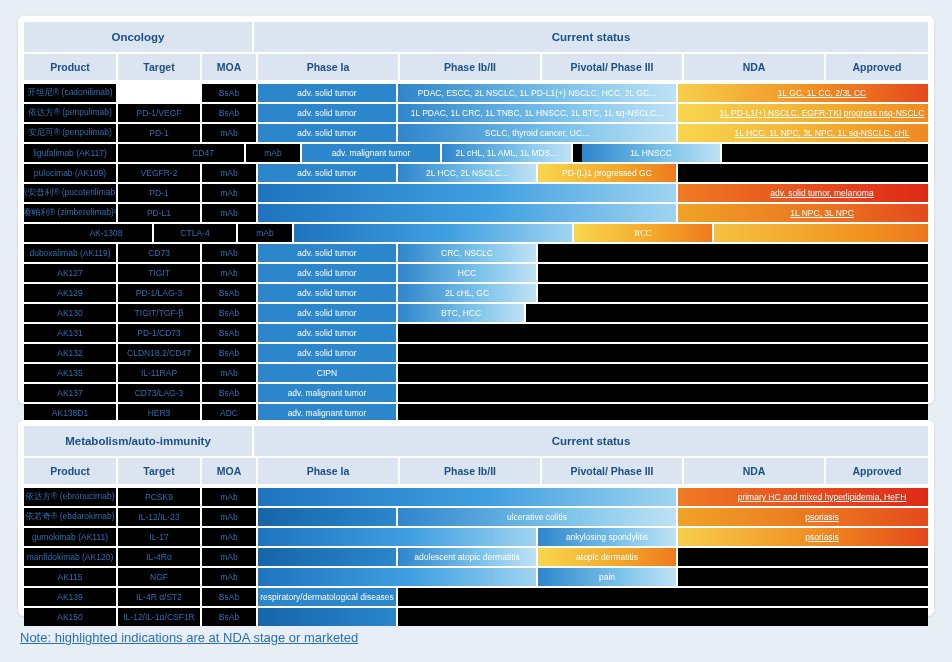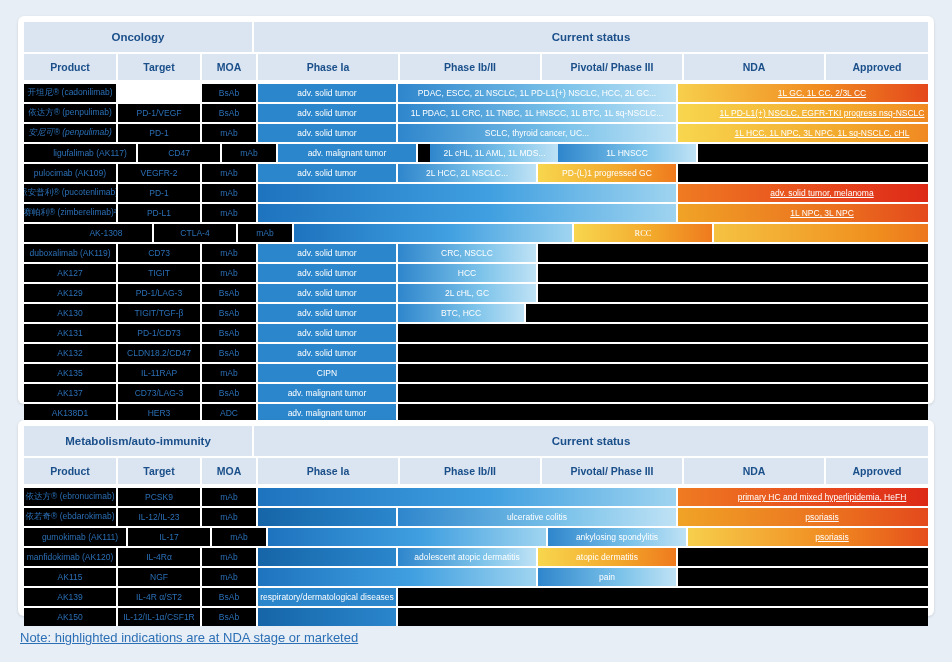--- a/index.html
+++ b/index.html
@@ -170,44 +170,44 @@
               </div>
               <div class="bar g-blue2" style="left: 140px; width: 280px;">
                 <span>1L PDAC, 1L CRC, 1L TNBC, 1L HNSCC, 1L BTC, 1L sq-NSCLC...</span>
               </div>
               <div class="bar g-y2o" style="left: 420px; width: 290px;">
                 <span class="bar-label-ul">1L PD-L1(+) NSCLC, EGFR-TKI progress nsq-NSCLC</span>
               </div>
             </div>
           </div>
           <div class="data-row">
-            <div class="c-product" style="width: 92px; font-style: italic;">安尼可® (penpulimab)</div>
+            <div class="c-product" style="width: 92px;">安尼可® (penpulimab)</div>
             <div class="c-target" style="width: 82px;">PD-1</div>
             <div class="c-moa" style="width: 54px;">mAb</div>
             <div class="c-phases" style="flex: 1 1 0%;">
               <div class="bar g-bluefl" style="left: 0px; width: 140px;">
                 <span>adv. solid tumor</span>
               </div>
               <div class="bar g-blue2" style="left: 140px; width: 280px;">
                 <span>SCLC, thyroid cancer, UC...</span>
               </div>
               <div class="bar g-y2o" style="left: 420px; width: 290px;">
                 <span class="bar-label-ul">1L HCC, 1L NPC, 3L NPC, 1L sq-NSCLC, cHL</span>
               </div>
             </div>
           </div>
           <div class="data-row">
-            <div class="c-product" style="width: 92px; padding-left: 20px;">ligufalimab (AK117)</div>
-            <div class="c-target" style="width: 82px;">CD47</div>
+            <div class="c-product" style="width: 92px;">ligufalimab (AK117)</div>
+            <div class="c-target" style="width: 82px; padding-left: 44px;">CD47</div>
             <div class="c-moa" style="width: 54px;">mAb</div>
             <div class="c-phases" style="flex: 1 1 0%;">
               <div class="bar g-bluefl" style="left: 0px; width: 140px;">
                 <span>adv. malignant tumor</span>
               </div>
-              <div class="bar g-blue2" style="left: 152px; width: 131px;">
+              <div class="bar g-blue2" style="left: 140px; width: 131px;">
                 <span>2L cHL, 1L AML, 1L MDS...</span>
               </div>
               <div class="bar g-blue2" style="left: 280px; width: 140px;">
                 <span>1L HNSCC</span>
               </div>
             </div>
           </div>
           <div class="data-row">
             <div class="c-product" style="width: 92px;">pulocimab (AK109)</div>
             <div class="c-target" style="width: 82px;">VEGFR-2</div>
@@ -413,21 +413,21 @@
               <div class="bar g-blue3" style="left: 0px; width: 140px;"></div>
               <div class="bar g-blue2" style="left: 140px; width: 280px;">
                 <span>ulcerative colitis</span>
               </div>
               <div class="bar g-orange2" style="left: 420px; width: 290px;">
                 <span class="bar-label-ul">psoriasis</span>
               </div>
             </div>
           </div>
           <div class="data-row">
-            <div class="c-product" style="width: 92px; padding-left: 10px;">gumokimab (AK111)</div>
+            <div class="c-product" style="width: 92px;">gumokimab (AK111)</div>
             <div class="c-target" style="width: 82px;">IL-17</div>
             <div class="c-moa" style="width: 54px;">mAb</div>
             <div class="c-phases" style="flex: 1 1 0%;">
               <div class="bar g-blue" style="left: 0px; width: 280px;"></div>
               <div class="bar g-blue2" style="left: 280px; width: 140px;">
                 <span>ankylosing spondylitis</span>
               </div>
               <div class="bar g-o2r" style="left: 420px; width: 290px;">
                 <span class="bar-label-ul">psoriasis</span>
               </div>

